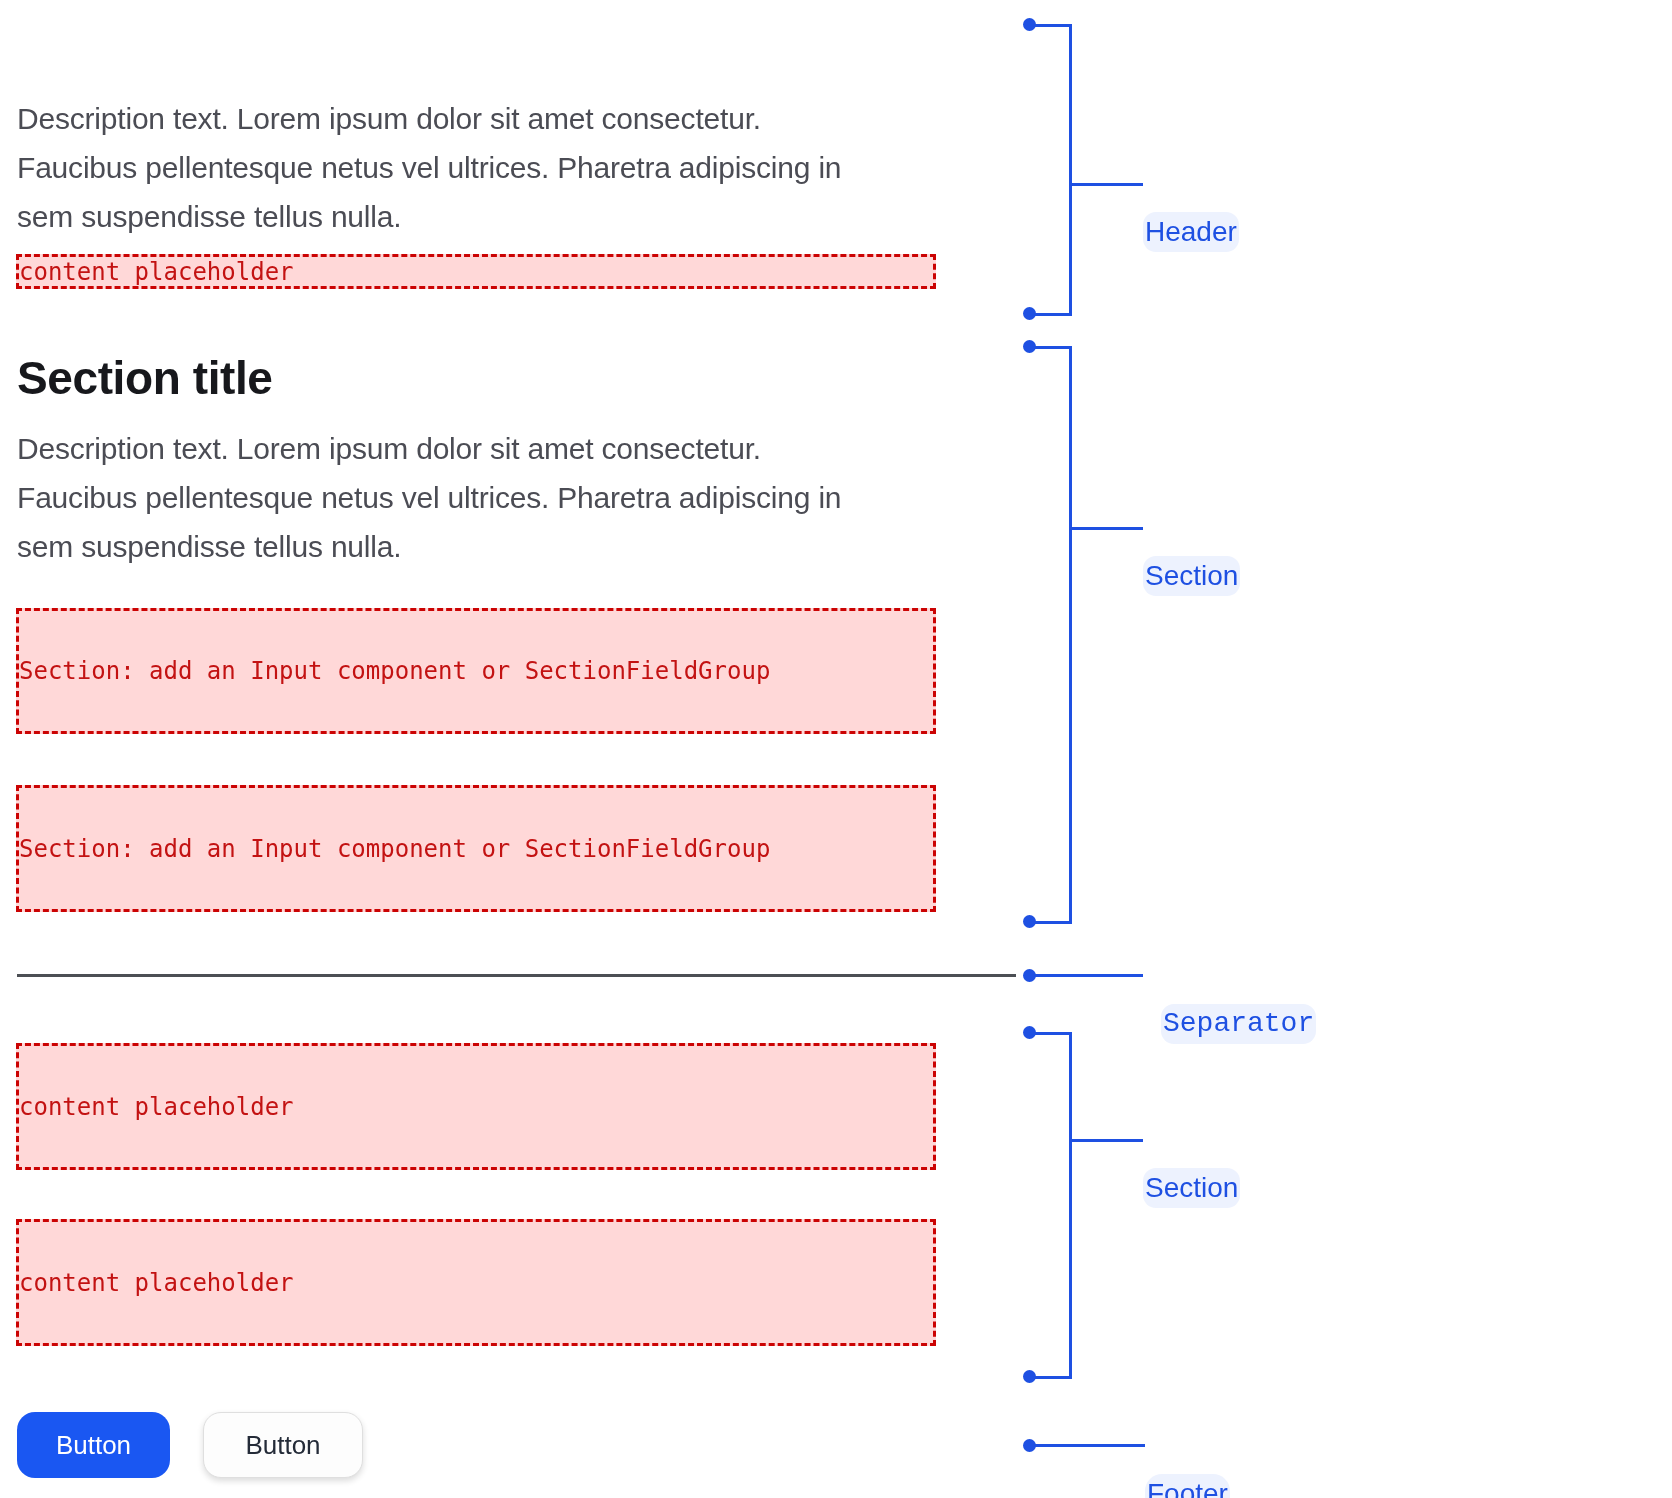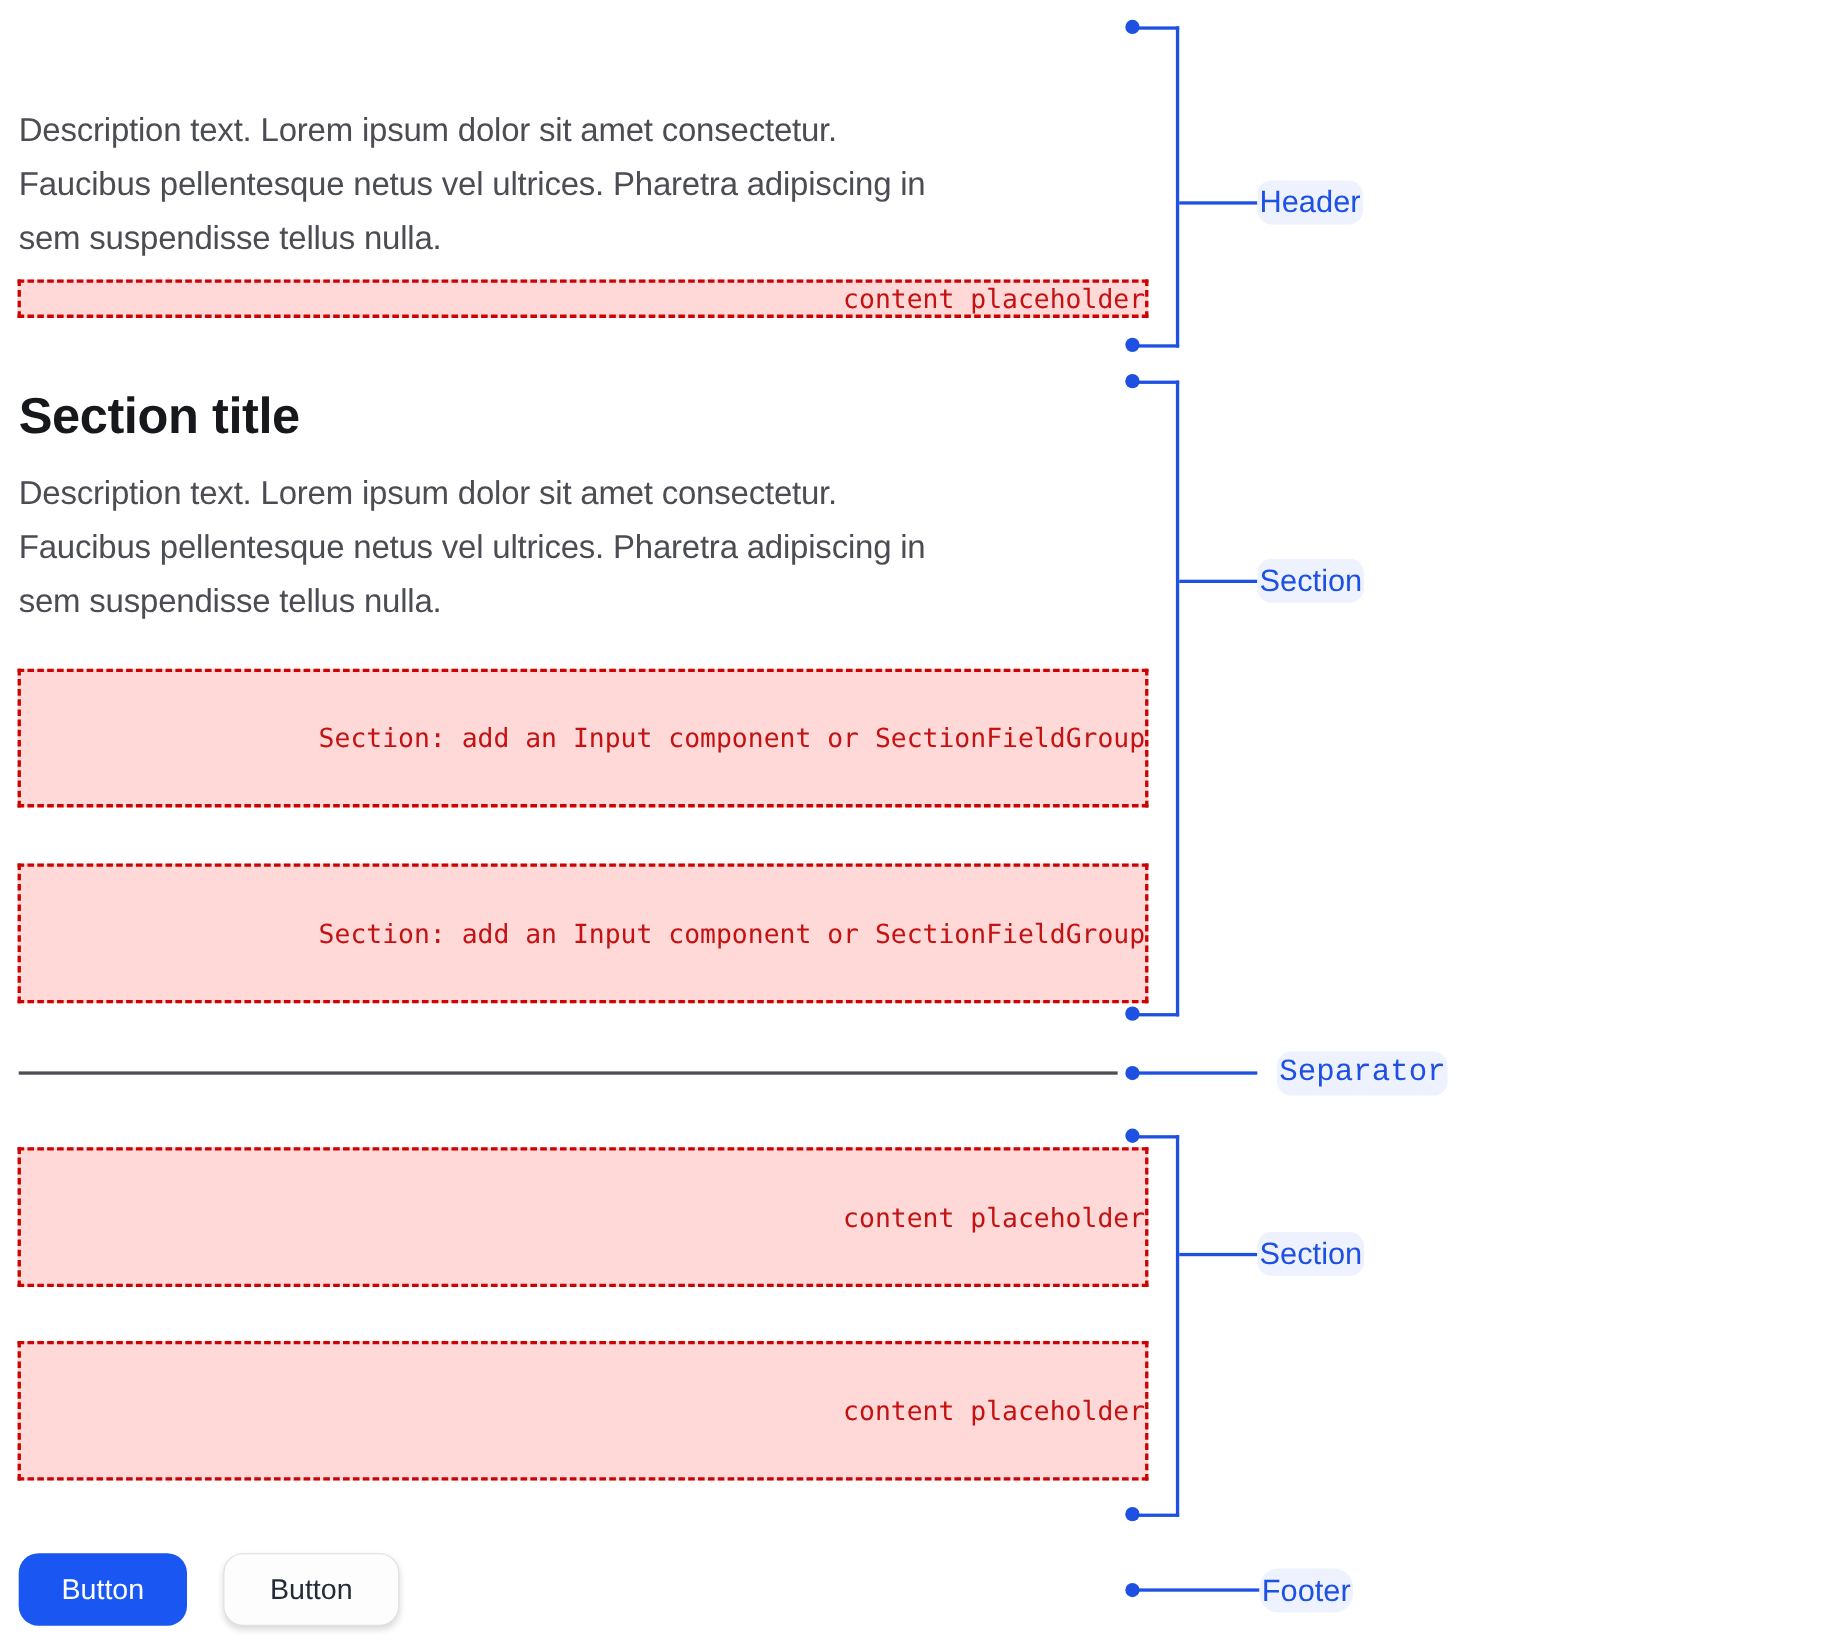--- a/index.html
+++ b/index.html
@@ -19,24 +19,24 @@
     color:var(--desc_color,#4b4c54);
   }
   .desc.p1{top:94px;}
   .desc.p2{top:424px;}
   .section-title{
     position:absolute;left:17px;top:356px;margin:0;
     font-size:46px;font-weight:700;letter-spacing:-0.4px;line-height:44px;
     color:var(--title_color,#17181c);
   }
   .ph{
-    position:absolute;left:16px;width:1028px;box-sizing:border-box;
+    position:absolute;left:16px;width:920px;box-sizing:border-box;
     background:var(--pink_bg,#ffd8d8);
     border:3px dashed var(--red_border,#cb0303);
-    display:flex;align-items:center;justify-content:flex-end;
+    display:flex;align-items:center;justify-content:flex-start;
     font-family:"DejaVu Sans Mono",monospace;font-size:24px;
     color:var(--red_text,#c31212);
   }
   .ph-thin{top:254px;height:35px;}
   .ph-a{top:608px;height:126px;}
   .ph-b{top:785px;height:127px;}
   .ph-c{top:1043px;height:127px;}
   .ph-d{top:1219px;height:127px;}
   .separator{
     position:absolute;left:17px;top:974px;width:999px;height:3px;
@@ -61,21 +61,21 @@
   
   .dot{
     position:absolute;width:13px;height:13px;border-radius:50%;
     background:var(--accent,#1e50e2);
   }
   .hline{position:absolute;height:3px;background:var(--accent,#1e50e2);}
   .vline{position:absolute;width:3px;background:var(--accent,#1e50e2);}
   .pill{
     position:absolute;height:40px;line-height:40px;padding:0 2px;
     background:var(--label_bg,#edf2fe);color:var(--accent,#1e50e2);
-    font-size:28px;border-radius:13px;white-space:nowrap;
+    font-size:28px;border-radius:13px;white-space:nowrap;margin-top:48px;
   }
 </style>
 </head>
 <body>
 
 <div class="canvas">
 
   <p class="desc p1">Description text. Lorem ipsum dolor sit amet consectetur.
 Faucibus pellentesque netus vel ultrices. Pharetra adipiscing in
 sem suspendisse tellus nulla.</p>

